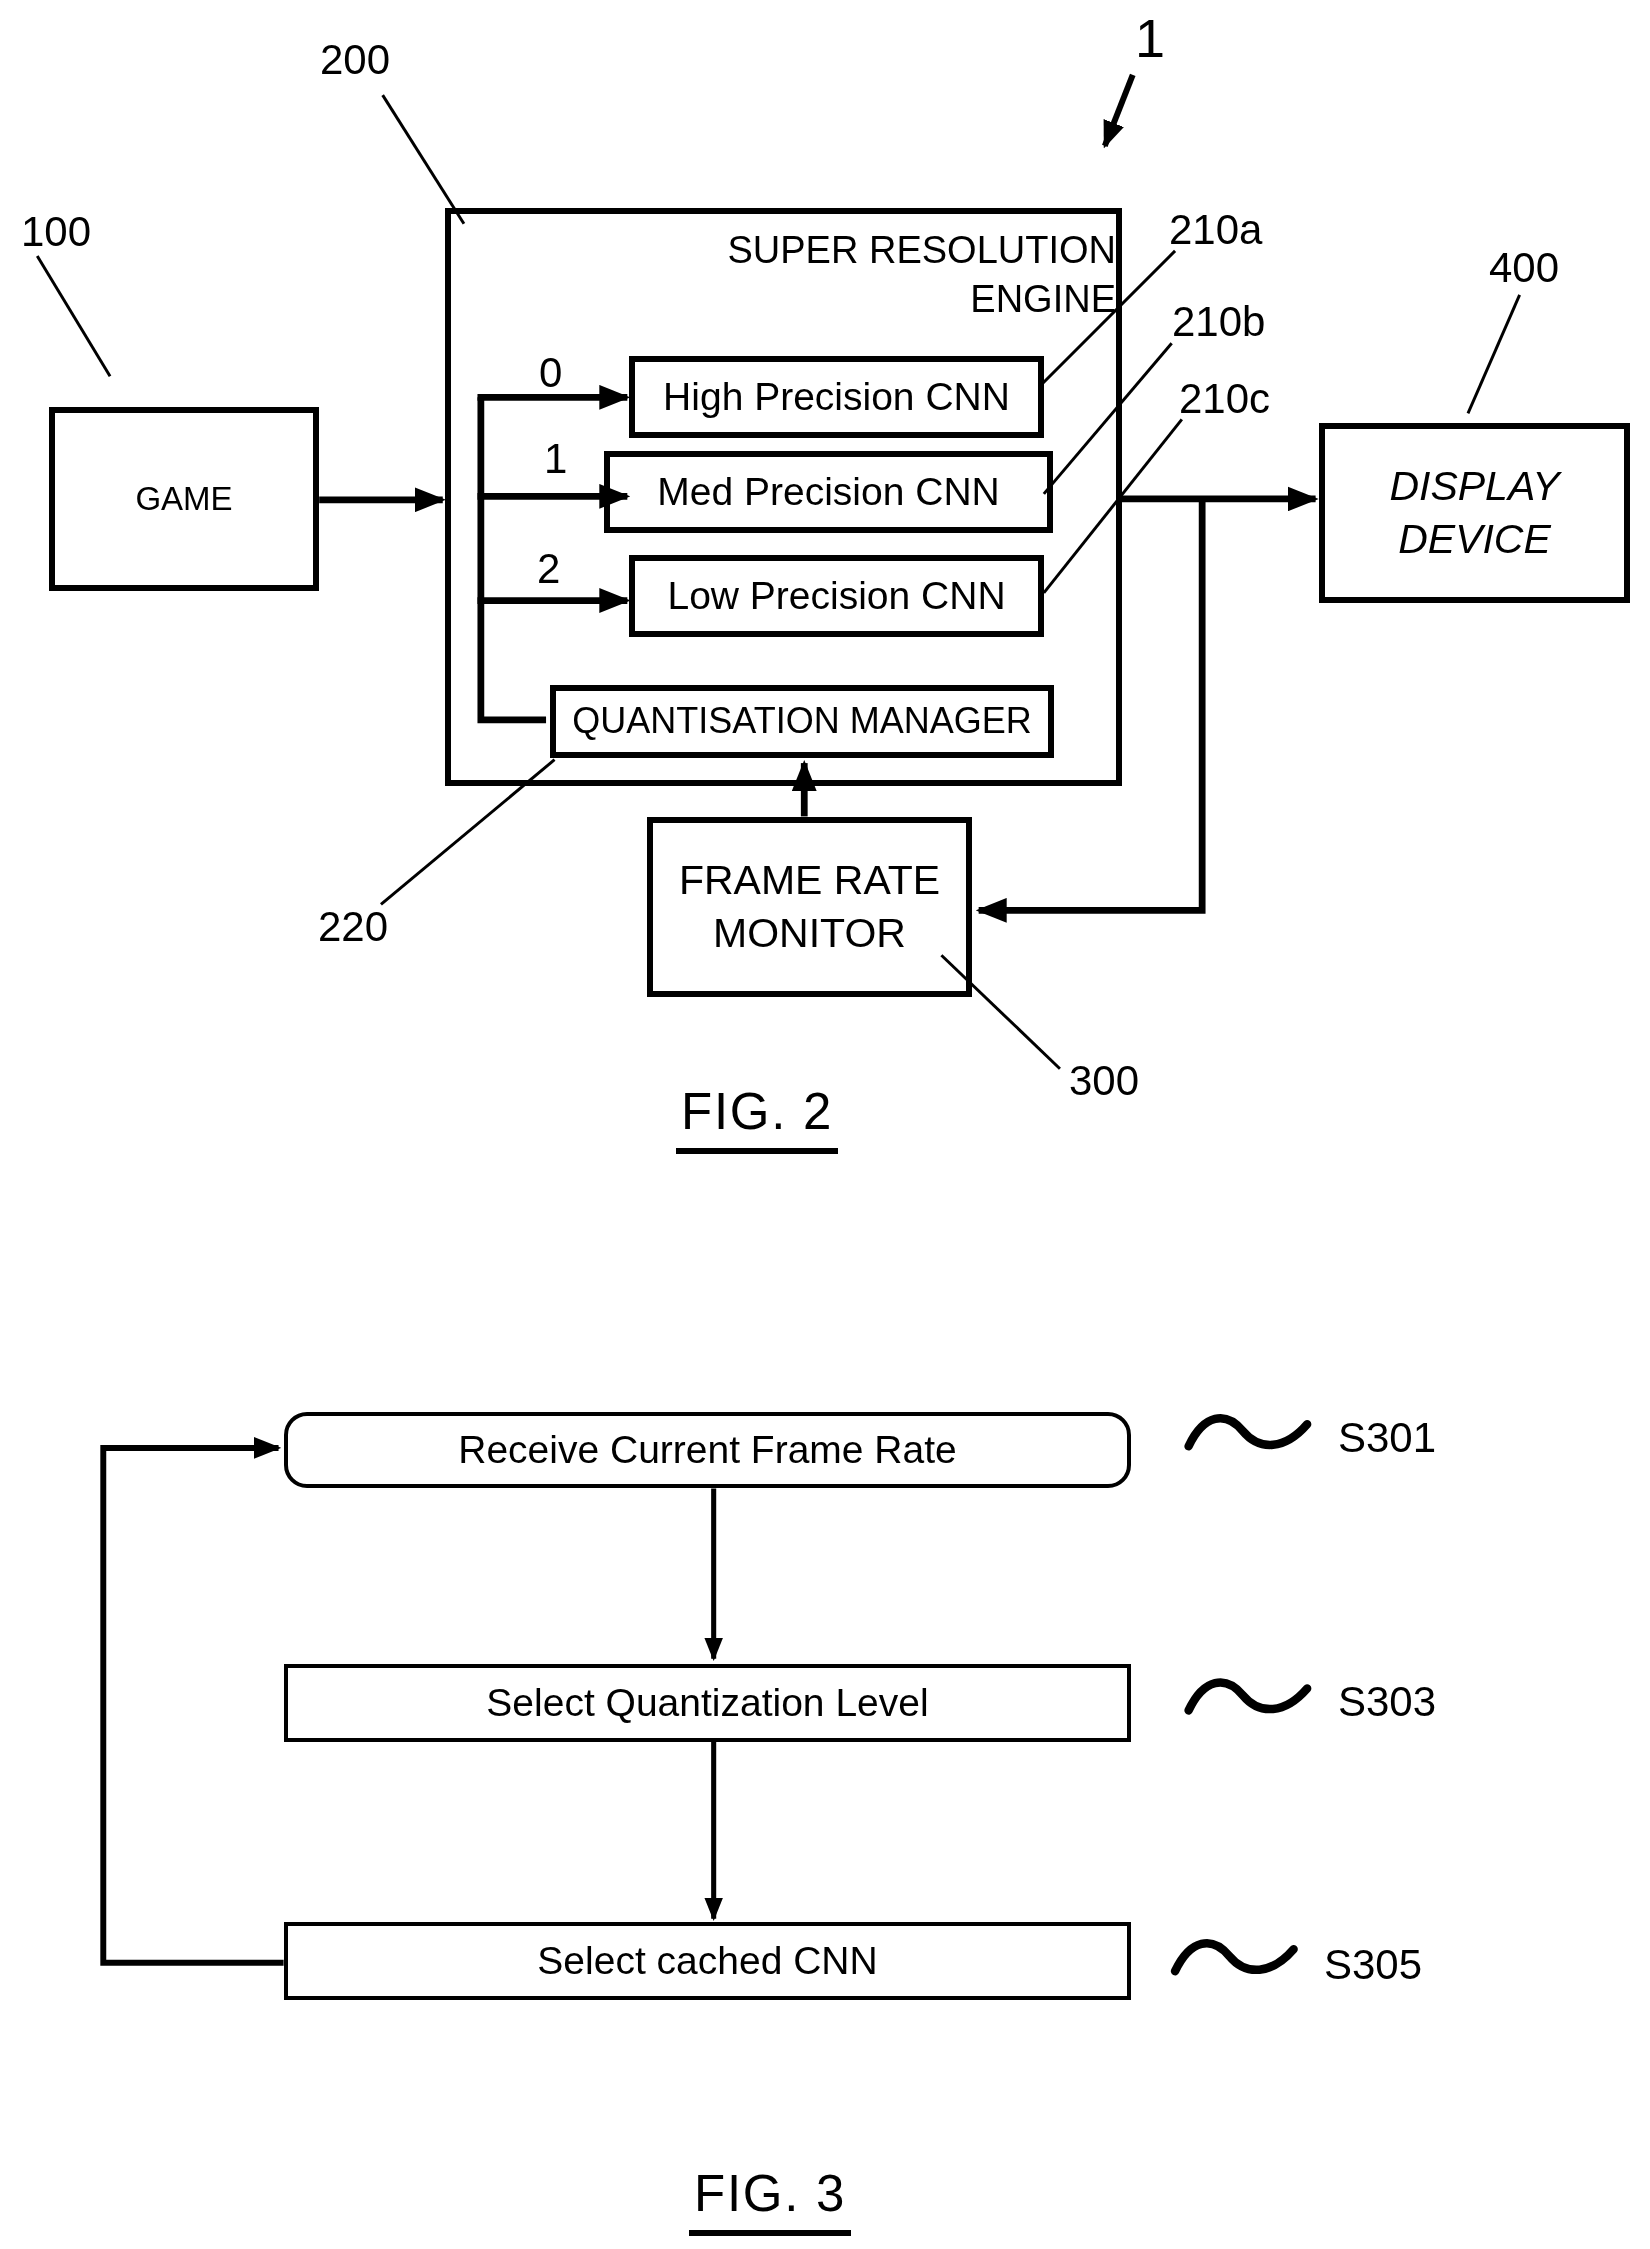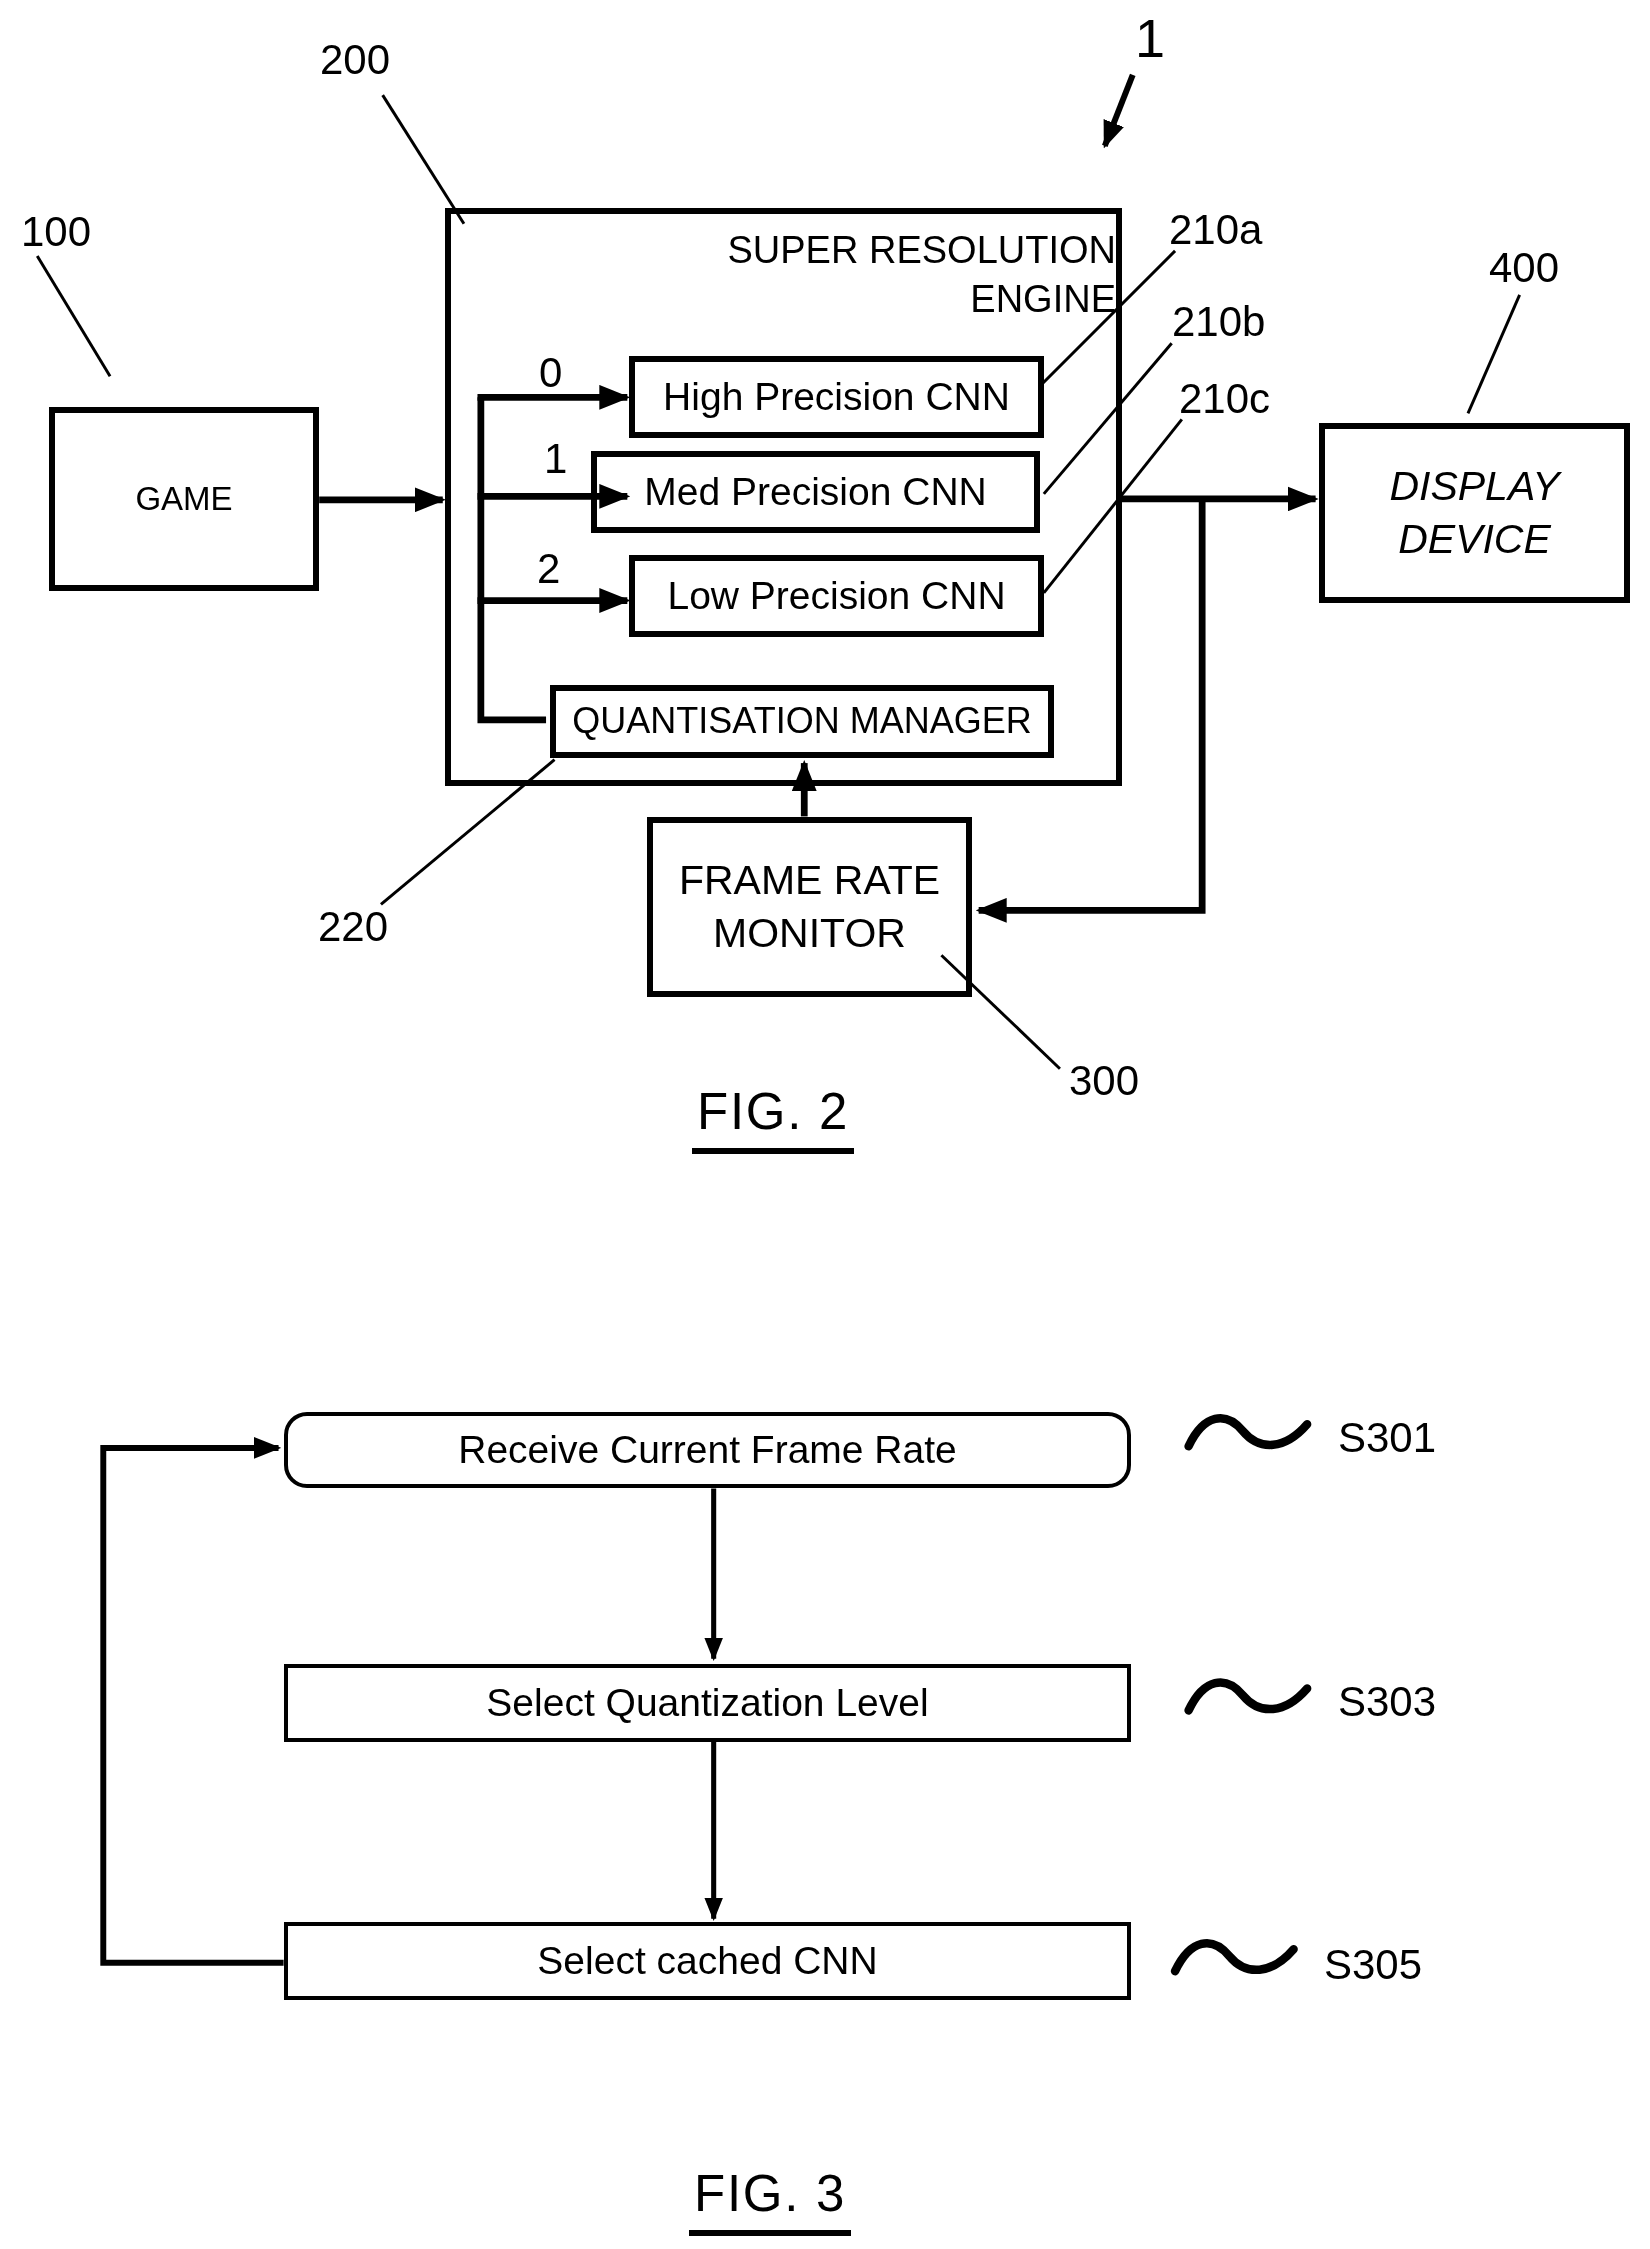--- a/index.html
+++ b/index.html
@@ -34,21 +34,21 @@
   <div class="box" style="left:445px;top:208px;width:677px;height:578px;">
     <div class="engine-title">
       <div>SUPER RESOLUTION</div>
       <div>ENGINE</div>
     </div>
   </div>
 
   <div class="box b7" style="left:629px;top:356px;width:415px;height:82px;font-size:39px;">
     <span>High Precision CNN</span>
   </div>
-  <div class="box b7" style="left:591px;top:451px;width:449px;height:82px;font-size:39px;">
+  <div class="box b7" style="left:604px;top:451px;width:449px;height:82px;font-size:39px;">
     <span>Med Precision CNN</span>
   </div>
   <div class="box b7" style="left:629px;top:555px;width:415px;height:82px;font-size:39px;">
     <span>Low Precision CNN</span>
   </div>
 
   <div class="box b7" style="left:550px;top:685px;width:504px;height:73px;font-size:36px;">
     <span>QUANTISATION MANAGER</span>
   </div>
 
@@ -129,17 +129,17 @@
   <div class="lbl" style="left:1069px;top:1057px;">300</div>
 
   <div class="lbl" style="left:539px;top:349px;">0</div>
   <div class="lbl" style="left:544px;top:435px;">1</div>
   <div class="lbl" style="left:537px;top:545px;">2</div>
 
   <div class="lbl" style="left:1338px;top:1414px;">S301</div>
   <div class="lbl" style="left:1338px;top:1678px;">S303</div>
   <div class="lbl" style="left:1324px;top:1941px;">S305</div>
 
-  <div class="figcap" style="left:676px;top:1082px;margin-left:16px;">FIG. 2</div>
+  <div class="figcap" style="left:676px;top:1082px;">FIG. 2</div>
   <div class="figcap" style="left:689px;top:2164px;">FIG. 3</div>
 
 </div>
 
 
 </body></html>

